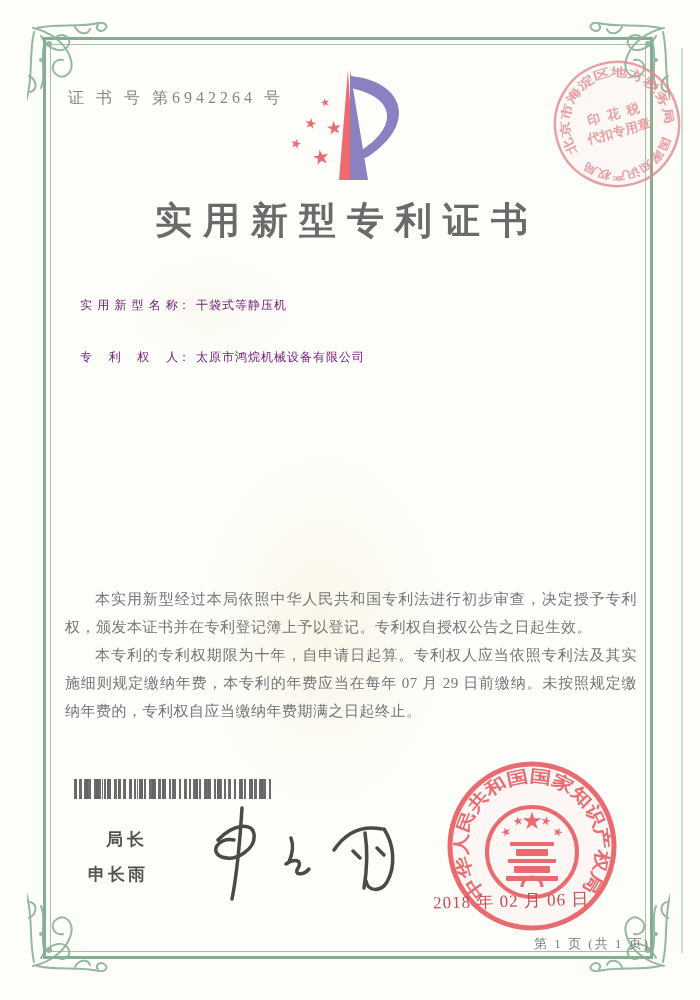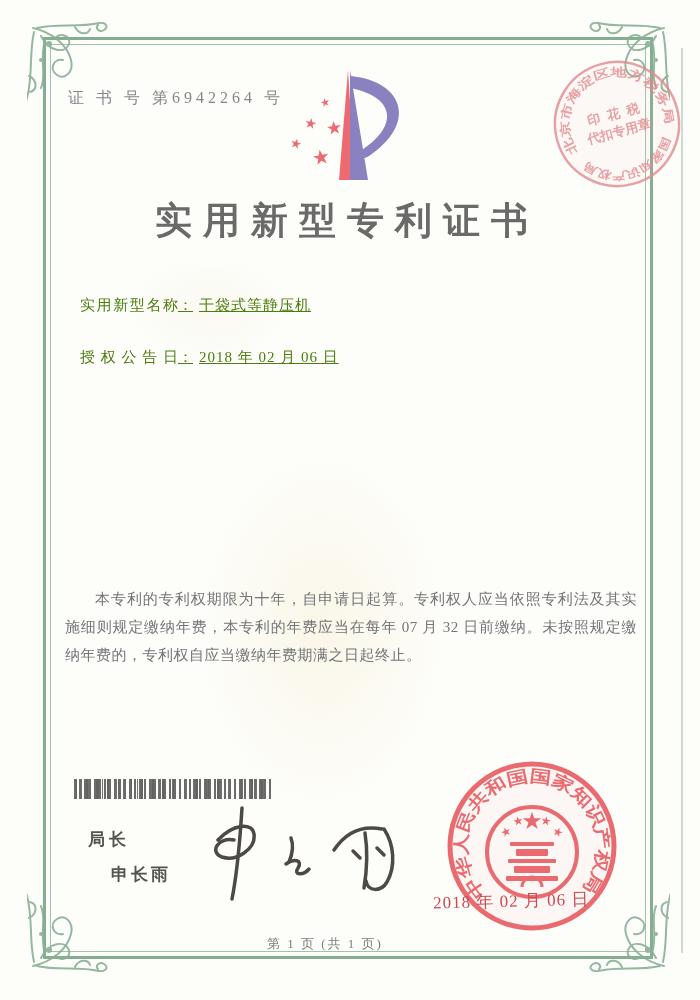--- a/index.html
+++ b/index.html
@@ -38,54 +38,54 @@
     font-size:16px; color:#85878a; letter-spacing:4px;
   }
   .logo { position:absolute; left:50%; top:66px; transform:translateX(-50%); }
 
   .title {
     position:absolute; left:0; right:50px; top:196px; text-align:center;
     font-size:37px; font-weight:600; color:#6a6a68; letter-spacing:11px;padding-left:44px;
   }
 
   .fields { position:absolute; left:80px; top:294px; }
-  .field-row { margin-bottom:29px; font-size:15px; color:#4d7c0f; line-height:23px; white-space:nowrap;text-decoration:underline; }
+  .field-row { margin-bottom:29px; font-size:12px; color:#701a75; line-height:23px; white-space:nowrap; }
   .field-label { display:inline-block; width:98px; text-align:justify; text-align-last:justify; }
   .field-colon { margin-right:6px; }
   .field-value { letter-spacing:1px; }
 
   .paragraphs {
     position:absolute; left:65px; top:585px; width:572px;
     font-size:15px; line-height:28px; color:#737578; text-align:justify;
   }
   .paragraphs p { text-indent:2em; letter-spacing:.5px; }
 
   .barcode {
     position:absolute; left:74px; top:779px; width:197px; height:20px; opacity:.8;
     background:
       repeating-linear-gradient(90deg,#474747 0 2px,transparent 2px 5px),
       repeating-linear-gradient(90deg,#505050 0 1px,transparent 1px 7px),
       repeating-linear-gradient(90deg,#3d3d3d 0 3px,transparent 3px 11px);
   }
 
   .signer { position:absolute; left:88px; top:828px; color:#54544e; font-size:17px; font-weight:600; }
-  .signer-title { letter-spacing:4px; margin-bottom:12px; }
-  .signer-name  { letter-spacing:3px;margin-left:23px; }
+  .signer-title { letter-spacing:4px; margin-bottom:12px;text-align:right; }
+  .signer-name  { letter-spacing:3px; }
   .signature-svg { position:absolute; left:188px; top:802px; }
 
   .seal-main { position:absolute; left:443px; top:757px; opacity:.88; }
   .seal-date {
     position:absolute; left:433px; top:889px; width:200px;
     color:#cc4a52; font-size:17px; letter-spacing:1px; white-space:nowrap;
     transform:rotate(-1.5deg); font-weight:500;
   }
   .seal-tax { position:absolute; left:547px; top:54px; transform:rotate(-15deg); opacity:.8; }
 
   .footer {
-    position:absolute; left:0; right:50px; top:935px; text-align:center;
+    position:absolute; left:0; right:50px; top:935px; text-align:right;
     font-size:13px; color:#7b7d80; letter-spacing:2px;
   }
 </style>
 </head>
 <body>
 
 <div class="page">
 
   <div class="paper-edge-right"></div>
   <div class="frame-outer"></div>
@@ -175,26 +175,27 @@
     </text>
   </svg>
 
   <div class="title">实用新型专利证书</div>
 
   <div class="fields">
     <div class="field-row">
       <span class="field-label">实用新型名称</span><span class="field-colon">：</span><span class="field-value">干袋式等静压机</span>
     </div>
     <div class="field-row">
-      <span class="field-label">授权公告日</span><span class="field-colon">：</span><span class="field-value">2018 年 02 月 06 日</span>
+      <span class="field-label">专利权人</span><span class="field-colon">：</span><span class="field-value">太原市鸿烷机械设备有限公司</span>
     </div>
   </div>
 
   <div class="paragraphs">
-    <p>本专利的专利权期限为十年，自申请日起算。专利权人应当依照专利法及其实施细则规定缴纳年费，本专利的年费应当在每年 07 月 32 日前缴纳。未按照规定缴纳年费的，专利权自应当缴纳年费期满之日起终止。</p>
+    <p>本实用新型经过本局依照中华人民共和国专利法进行初步审查，决定授予专利权，颁发本证书并在专利登记簿上予以登记。专利权自授权公告之日起生效。</p>
+    <p>本专利的专利权期限为十年，自申请日起算。专利权人应当依照专利法及其实施细则规定缴纳年费，本专利的年费应当在每年 07 月 29 日前缴纳。未按照规定缴纳年费的，专利权自应当缴纳年费期满之日起终止。</p>
   </div>
 
   <div class="barcode"></div>
 
   <div class="signer">
     <div class="signer-title">局长</div>
     <div class="signer-name">申长雨</div>
   </div>
 
   <svg class="signature-svg" width="225" height="100" viewBox="0 0 225 100">

